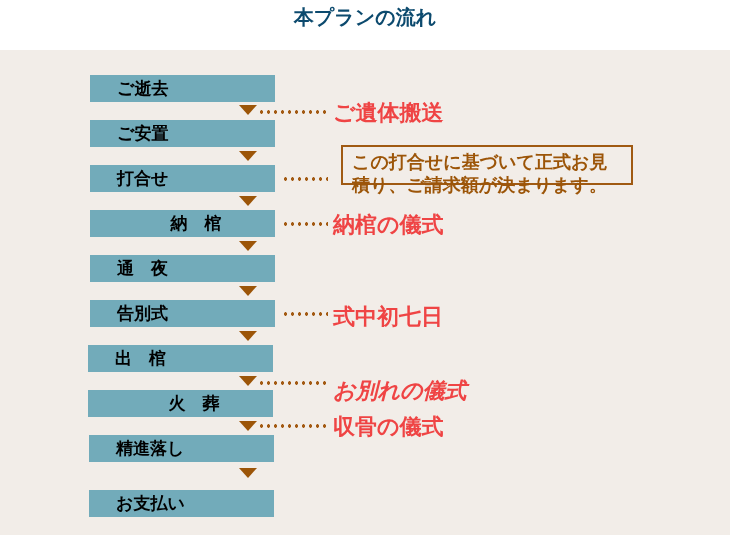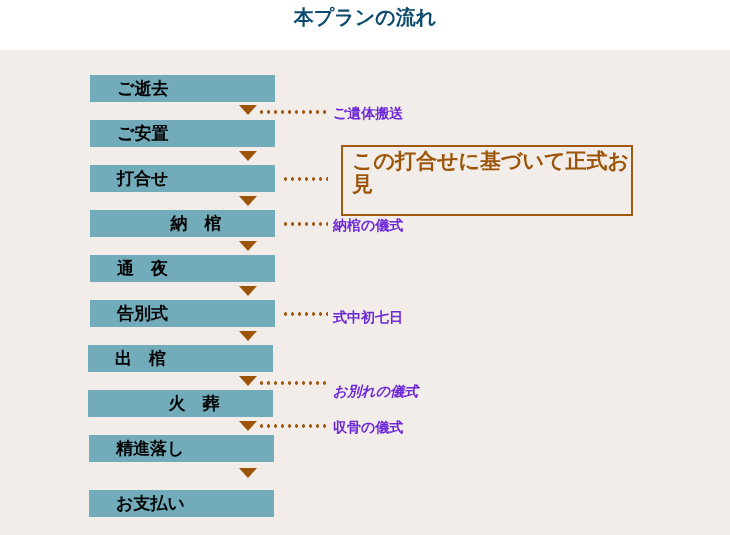--- a/index.html
+++ b/index.html
@@ -30,28 +30,28 @@
       border-right: 9px solid transparent;
       border-top: 10px solid #9c5508;
     }
     .dots {
       position: absolute; height: 4px;
       background-image: radial-gradient(circle, #a35a12 1.6px, transparent 1.9px);
       background-size: 7px 4px;
       background-repeat: repeat-x;
     }
     .note {
-      position: absolute; font-size: 14px; font-weight: bold; color: #6d28d9;
+      position: absolute; font-size: 22px; font-weight: bold; color: #ef4444;
       line-height: 22px; white-space: nowrap;
     }
     .callout {
-      position: absolute; left: 341px; top: 145px; width: 292px; height: 71px;
+      position: absolute; left: 341px; top: 145px; width: 292px; height: 40px;
       box-sizing: border-box; border: 2px solid #a05a12;
       padding: 3px 0 0 9px;
-      font-size: 21px; font-weight: bold; color: #9c5508; line-height: 23px;
+      font-size: 18px; font-weight: bold; color: #9c5508; line-height: 23px;
       background: #f2ede8;
     }
   </style>
 </head>
 <body>
 
 <div class="title">本プランの流れ</div>
 
 <div class="band"></div>
 
@@ -80,18 +80,19 @@
 <div class="dots" style="left:282px; top:177px; width:46px;"></div>
 <div class="dots" style="left:282px; top:222px; width:46px;"></div>
 <div class="dots" style="left:282px; top:312px; width:46px;"></div>
 <div class="dots" style="left:258px; top:381px; width:70px;"></div>
 <div class="dots" style="left:258px; top:424px; width:70px;"></div>
 
 <div class="note" style="left:333px; top:102px;">ご遺体搬送</div>
 
 <div class="callout">
   <div>この打合せに基づいて正式お見</div>
+  <div>積り、ご請求額が決まります。</div>
 </div>
 
 <div class="note" style="left:333px; top:214px;">納棺の儀式</div>
 <div class="note" style="left:333px; top:306px;">式中初七日</div>
 <div class="note" style="left:333px; top:380px;font-style:italic;">お別れの儀式</div>
 <div class="note" style="left:333px; top:416px;">収骨の儀式</div>
 
 </body></html>

